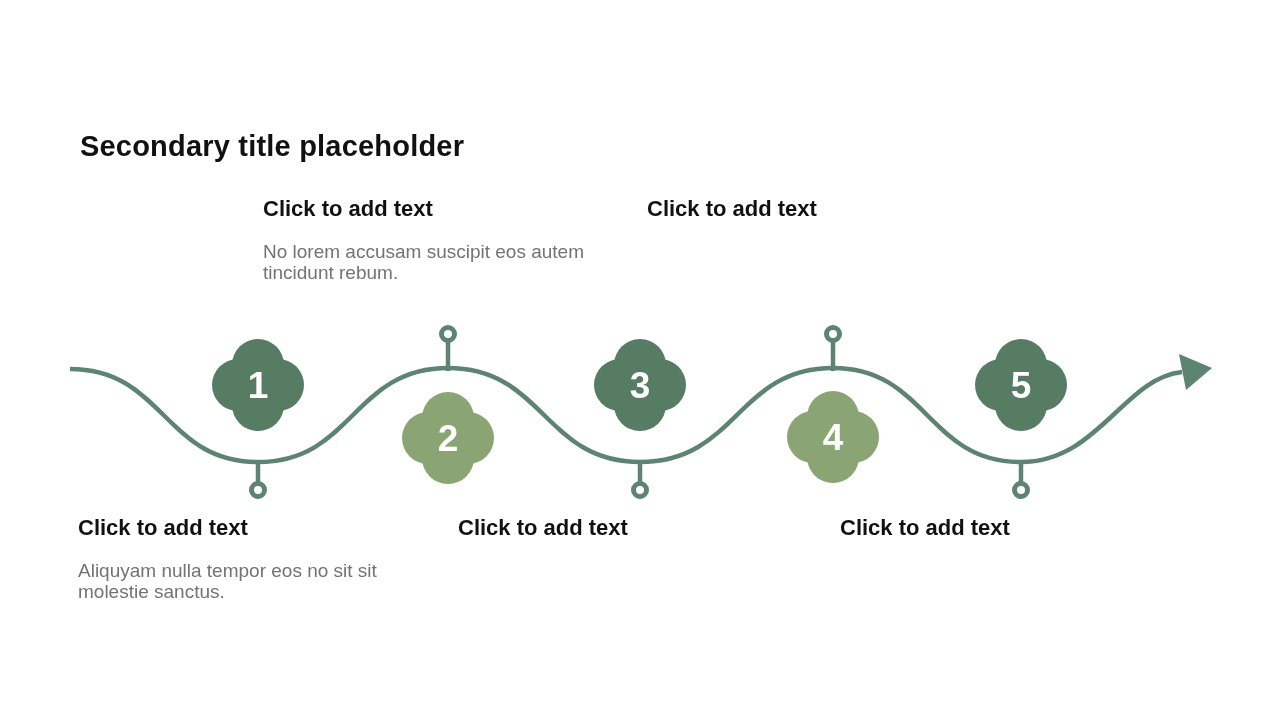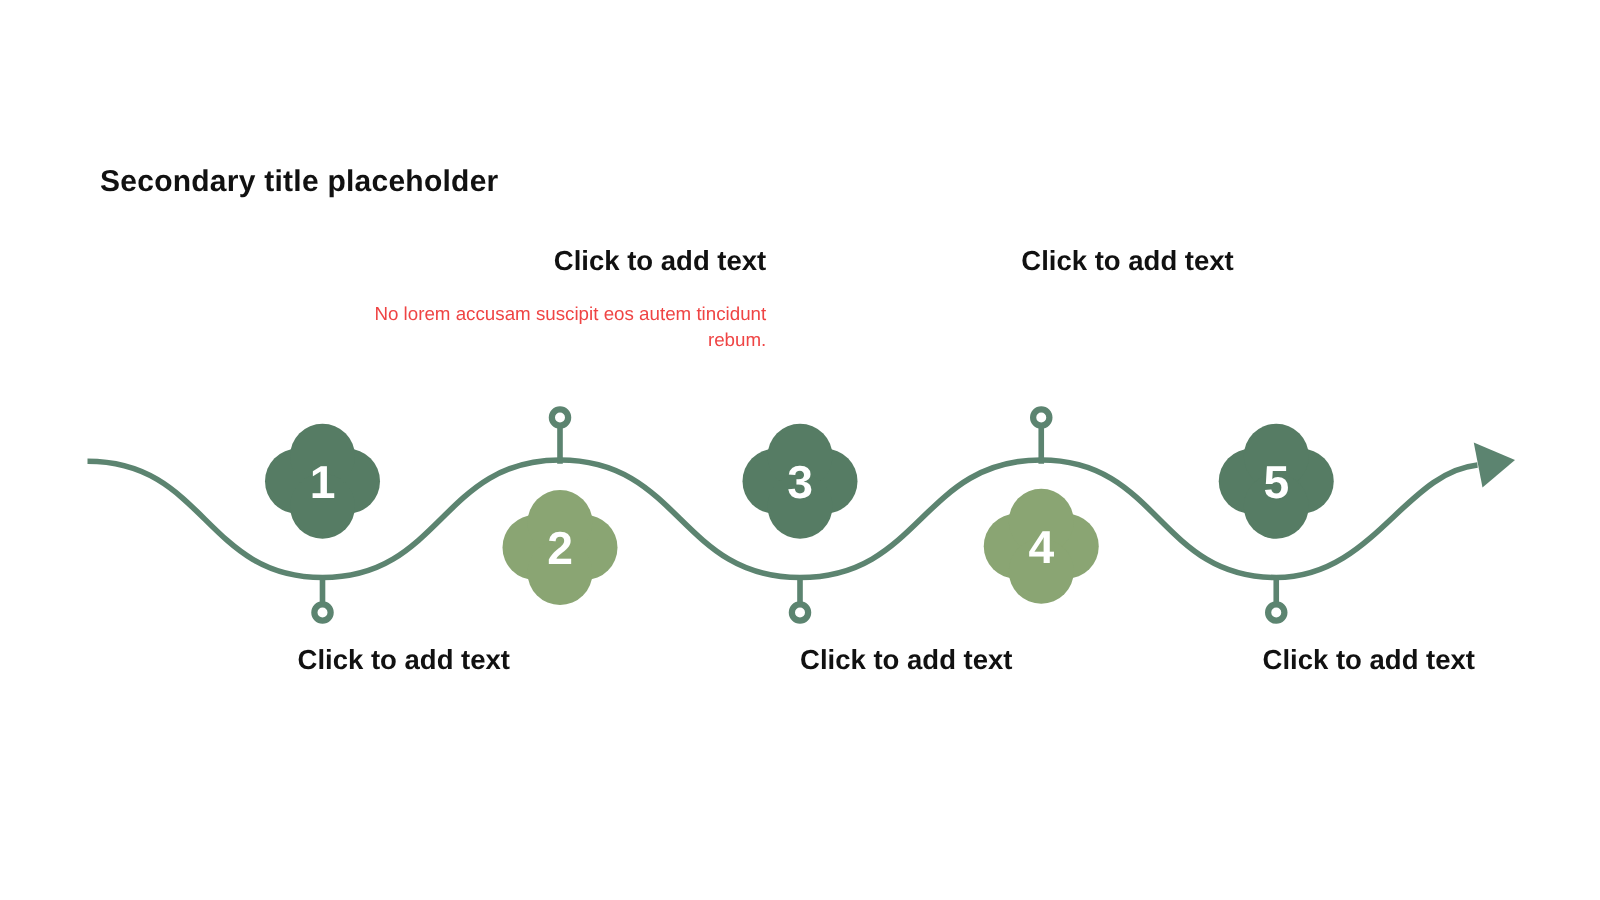--- a/index.html
+++ b/index.html
@@ -12,42 +12,42 @@
   *{margin:0;padding:0;box-sizing:border-box;}
   html,body{width:1280px;height:720px;overflow:hidden;}
   body{
     background:#ffffff;
     font-family:"Liberation Sans","DejaVu Sans",sans-serif;
     position:relative;
   }
   .slide{position:absolute;inset:0;}
   .title{
     position:absolute;left:80px;top:129px;
-    font-size:24px;font-weight:bold;line-height:34px;
+    font-size:29px;font-weight:bold;line-height:34px;
     color:var(--text-black);letter-spacing:0.2px;
   }
   .diagram-svg{position:absolute;left:0;top:0;width:1280px;height:720px;}
   .wave{fill:none;stroke:var(--line-green);stroke-width:4.5;}
   .stem{stroke:var(--line-green);stroke-width:4.5;}
   .ring{fill:#ffffff;stroke:var(--line-green);stroke-width:5;}
   .arrow{fill:var(--line-green);}
   .q-dark circle{fill:var(--dark-green);}
   .q-light circle{fill:var(--light-green);}
   .num{
     fill:var(--number-white);
     font-family:"Liberation Sans","DejaVu Sans",sans-serif;
     font-size:37px;font-weight:bold;text-anchor:middle;
   }
-  .tb{position:absolute;text-align:right;}
+  .tb{position:absolute;}
   .tb-title{
     font-size:22px;font-weight:bold;line-height:27px;
     color:var(--text-black);margin:0 0 20px 0;
   }
   .tb-body{
-    font-size:15px;line-height:20.5px;color:#ef4444;
+    font-size:19px;line-height:20.5px;color:#737373;
   }
 </style>
 </head>
 <body>
 
 <div class="slide">
 
   <h1 class="title">Secondary title placeholder</h1>
 
   <svg class="diagram-svg" viewBox="0 0 1280 720">
@@ -123,20 +123,21 @@
   <div class="tb" style="left:263px;top:195px;width:350px;">
     <div class="tb-title">Click to add text</div>
     <div class="tb-body">No lorem accusam suscipit eos autem tincidunt rebum.</div>
   </div>
   <div class="tb" style="left:647px;top:195px;width:340px;">
     <div class="tb-title">Click to add text</div>
   </div>
 
   <div class="tb" style="left:78px;top:514px;width:330px;">
     <div class="tb-title">Click to add text</div>
+    <div class="tb-body">Aliquyam nulla tempor eos no sit sit molestie sanctus.</div>
   </div>
   <div class="tb" style="left:458px;top:514px;width:352px;">
     <div class="tb-title">Click to add text</div>
   </div>
   <div class="tb" style="left:840px;top:514px;width:340px;">
     <div class="tb-title">Click to add text</div>
   </div>
 
 </div>
 

